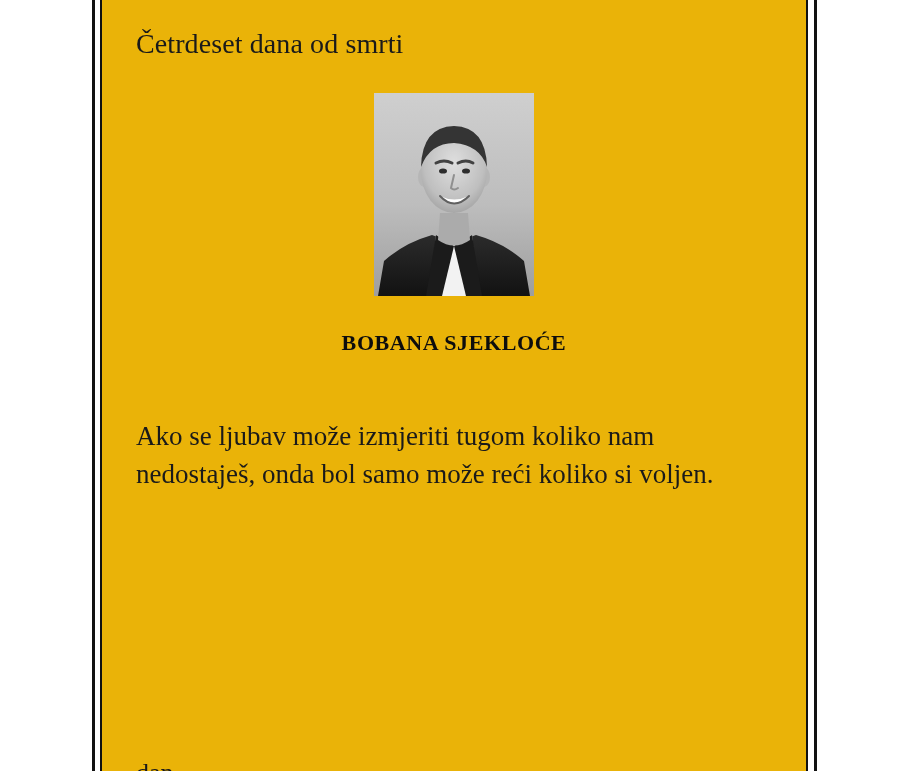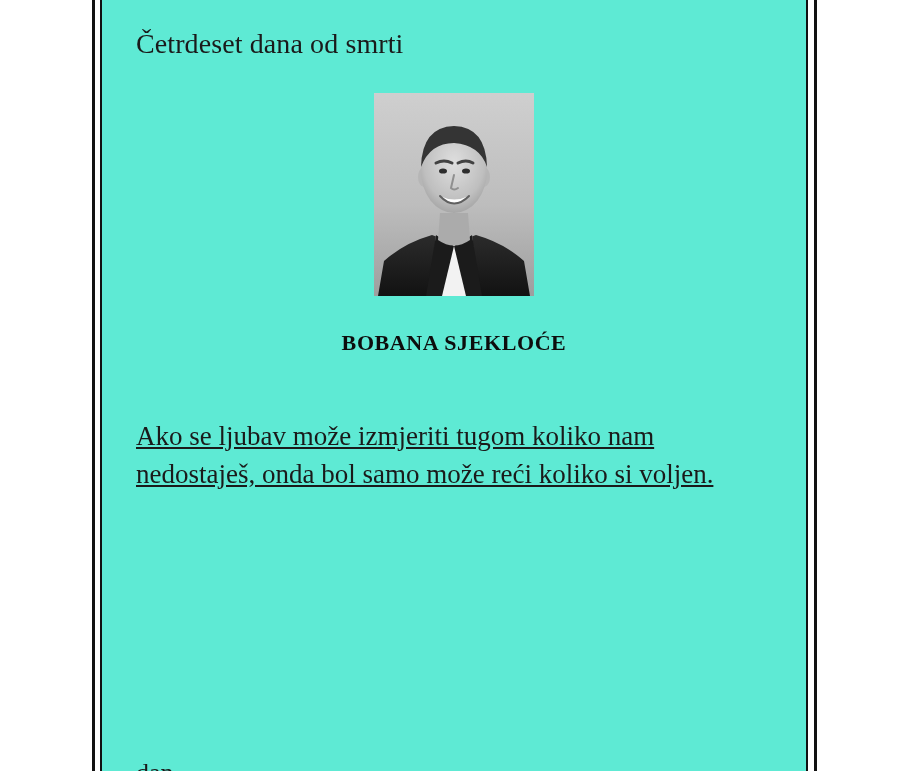--- a/index.html
+++ b/index.html
@@ -56,21 +56,21 @@
     height: 771px;
     background: #111111;
   }
 
   .notice {
     position: absolute;
     left: 102px;
     top: 0;
     width: 704px;
     height: 771px;
-    background: #5eead4;
+    background: #eab308;
     box-sizing: border-box;
     padding: 0 34px;
   }
 
   .kicker {
     margin: 0;
     padding-top: 26px;
     font-size: 28px;
     line-height: 1.25;
     font-weight: 400;
@@ -100,21 +100,20 @@
     letter-spacing: 0.6px;
     color: #0d0d0d;
   }
 
   .verse {
     margin: 62px 0 0 0;
     font-size: 27px;
     line-height: 1.40;
     color: #1a1a1a;
     max-width: 620px;
-    text-decoration: underline;
   }
 
   .bottom-hint {
     position: absolute;
     left: 136px;
     bottom: 0;
     font-size: 26px;
     color: #1a1a1a;
     line-height: 1.2;
     height: 14px;

